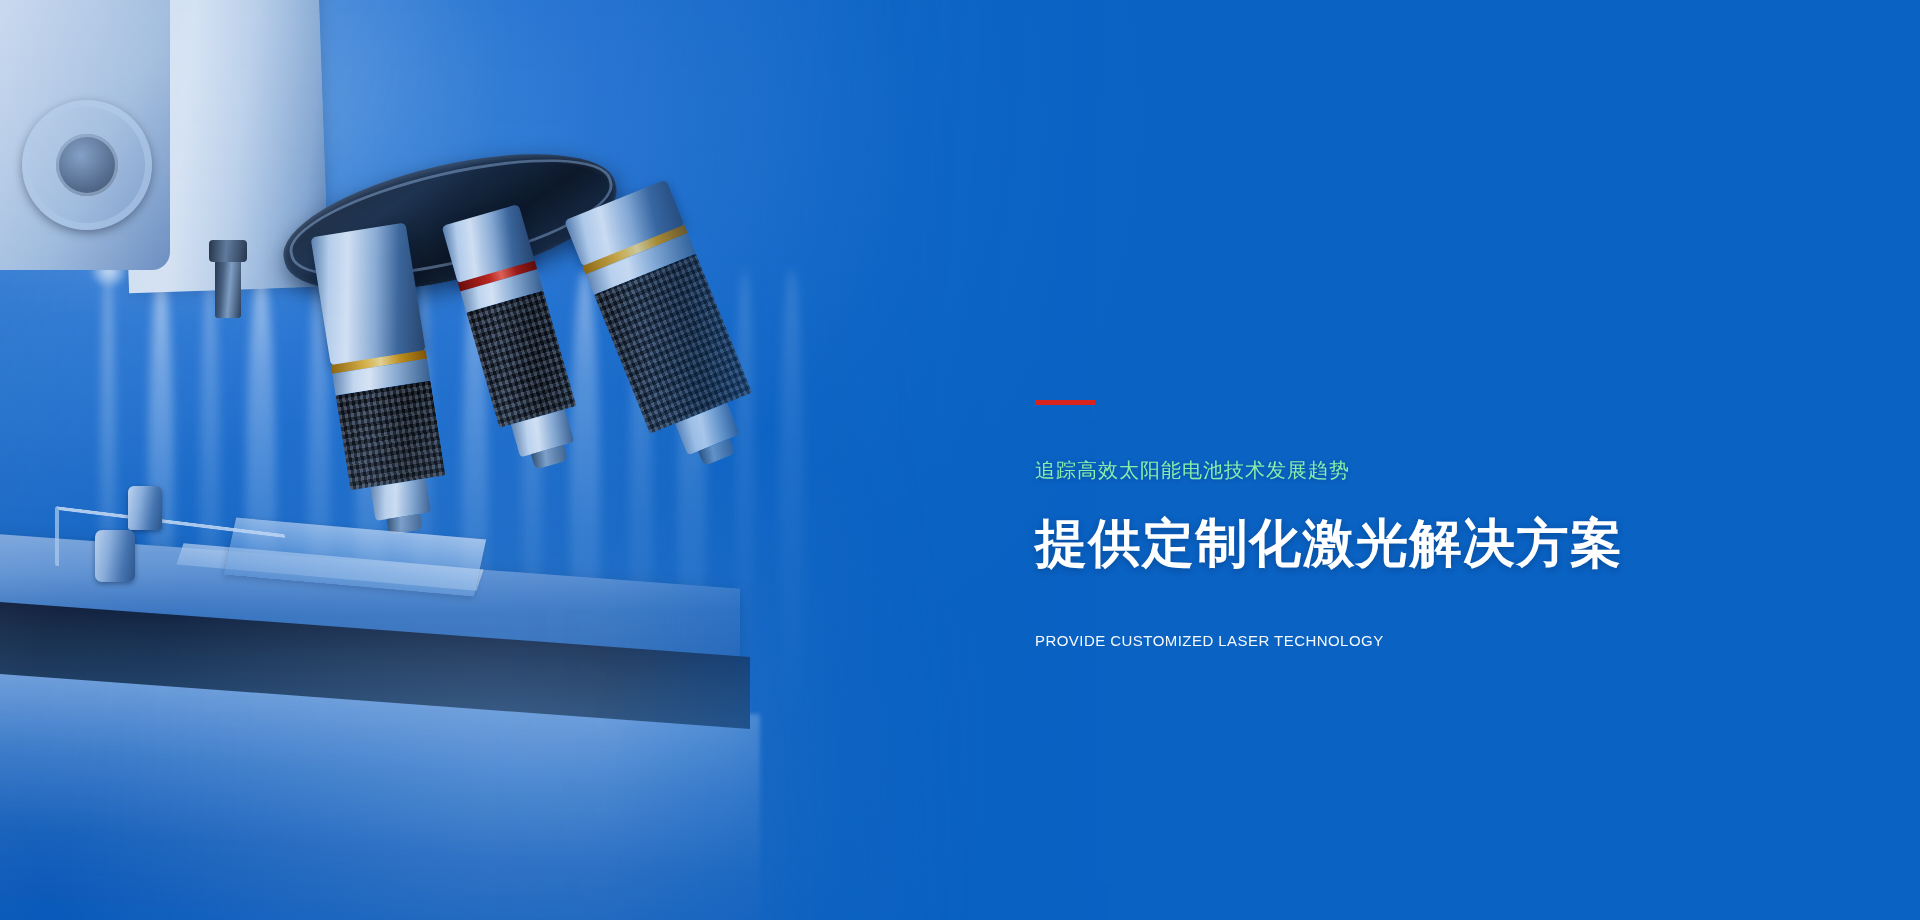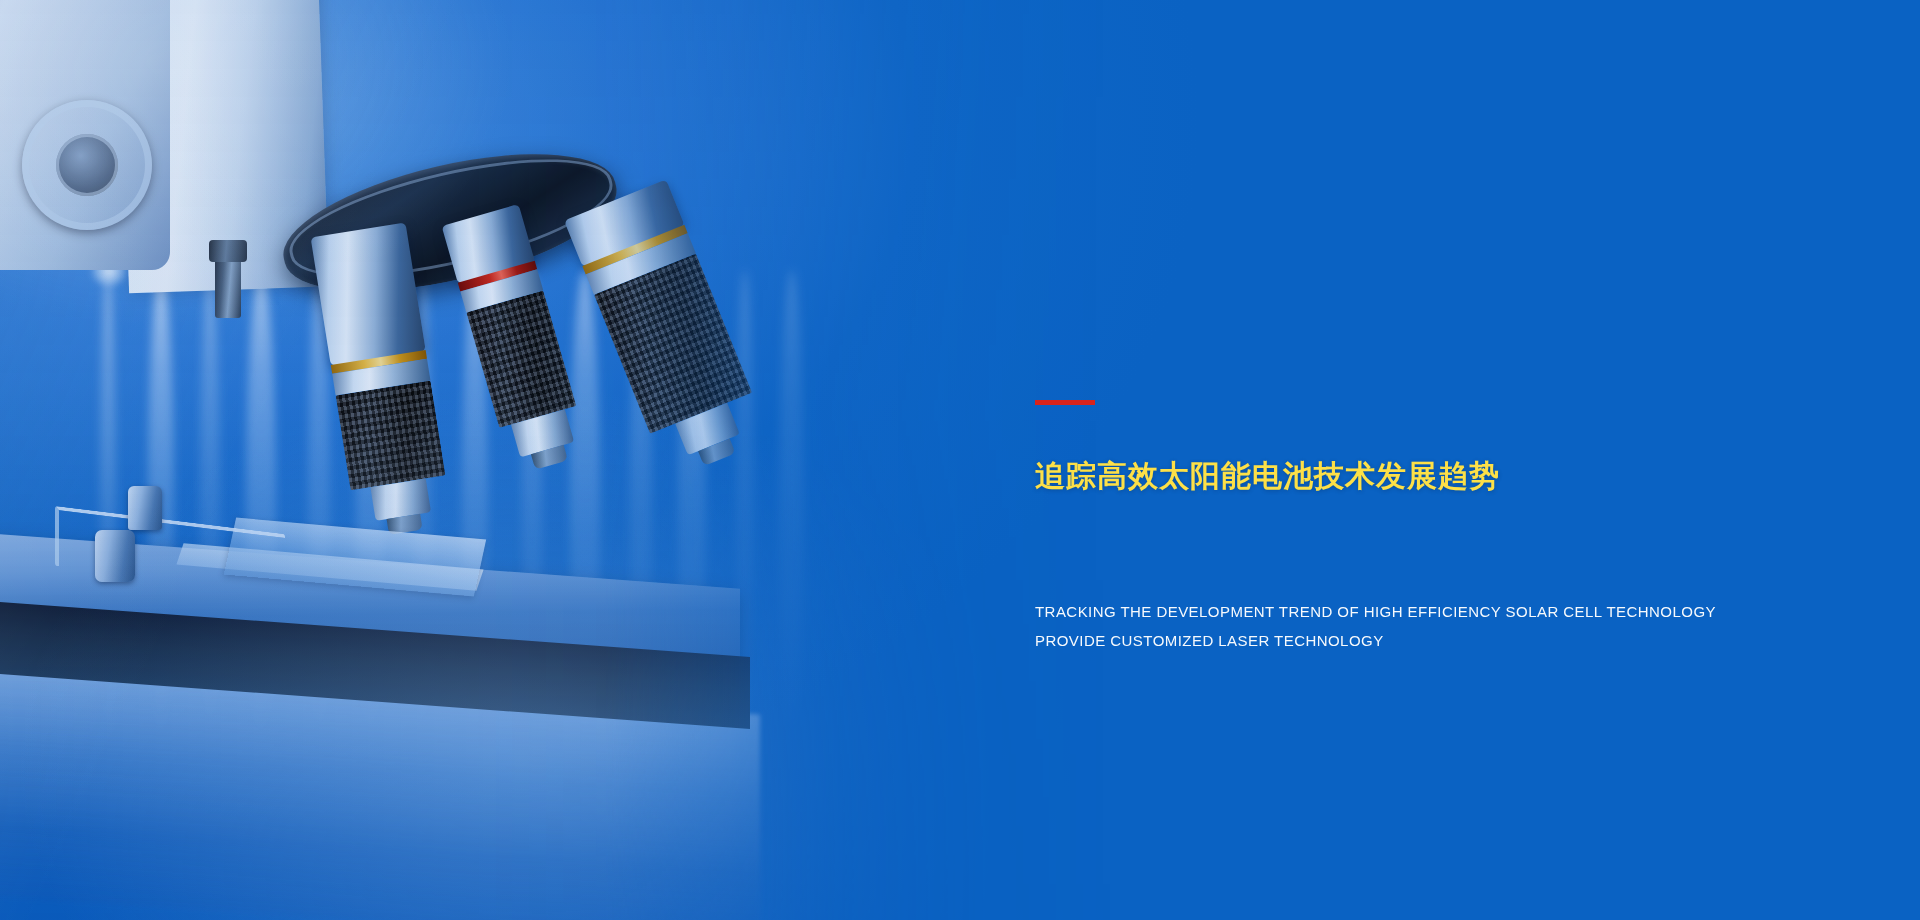--- a/index.html
+++ b/index.html
@@ -217,21 +217,21 @@
     position:absolute; left:1035px; top:0;
     height:920px; width:860px;
   }
   .accent-rule{
     position:absolute; left:0; top:400px;
     width:60px; height:5px;
     background:#d8241c;
   }
   .headline-sub{
     position:absolute; left:0; top:459px;
-    font-size:30px; font-weight:bold; color:#fde047;
+    font-size:20px; font-weight:normal; color:#86efac;
     letter-spacing:1px; line-height:1.15;
     white-space:nowrap;
     text-shadow:0 1px 4px rgba(3,30,70,.30);
   }
   .headline-main{
     position:absolute; left:0; top:512px;
     font-size:52px; font-weight:bold; color:#ffffff;
     letter-spacing:1.5px; line-height:1.2;
     white-space:nowrap;
     text-shadow:0 2px 7px rgba(3,30,70,.32);
@@ -318,19 +318,19 @@
 
     <div class="photo-blue-tint"></div>
     <div class="photo-sheen"></div>
   </div>
 
   <div class="content">
     <div class="accent-rule"></div>
 
     <div class="headline-sub">追踪高效太阳能电池技术发展趋势</div>
 
-
-    <div class="eng-line eng-1">TRACKING THE DEVELOPMENT TREND OF HIGH EFFICIENCY SOLAR CELL TECHNOLOGY</div>
+    <div class="headline-main">提供定制化激光解决方案</div>
+
 
     <div class="eng-line eng-2">PROVIDE CUSTOMIZED LASER TECHNOLOGY</div>
   </div>
 
 </div>
 
 </body></html>

